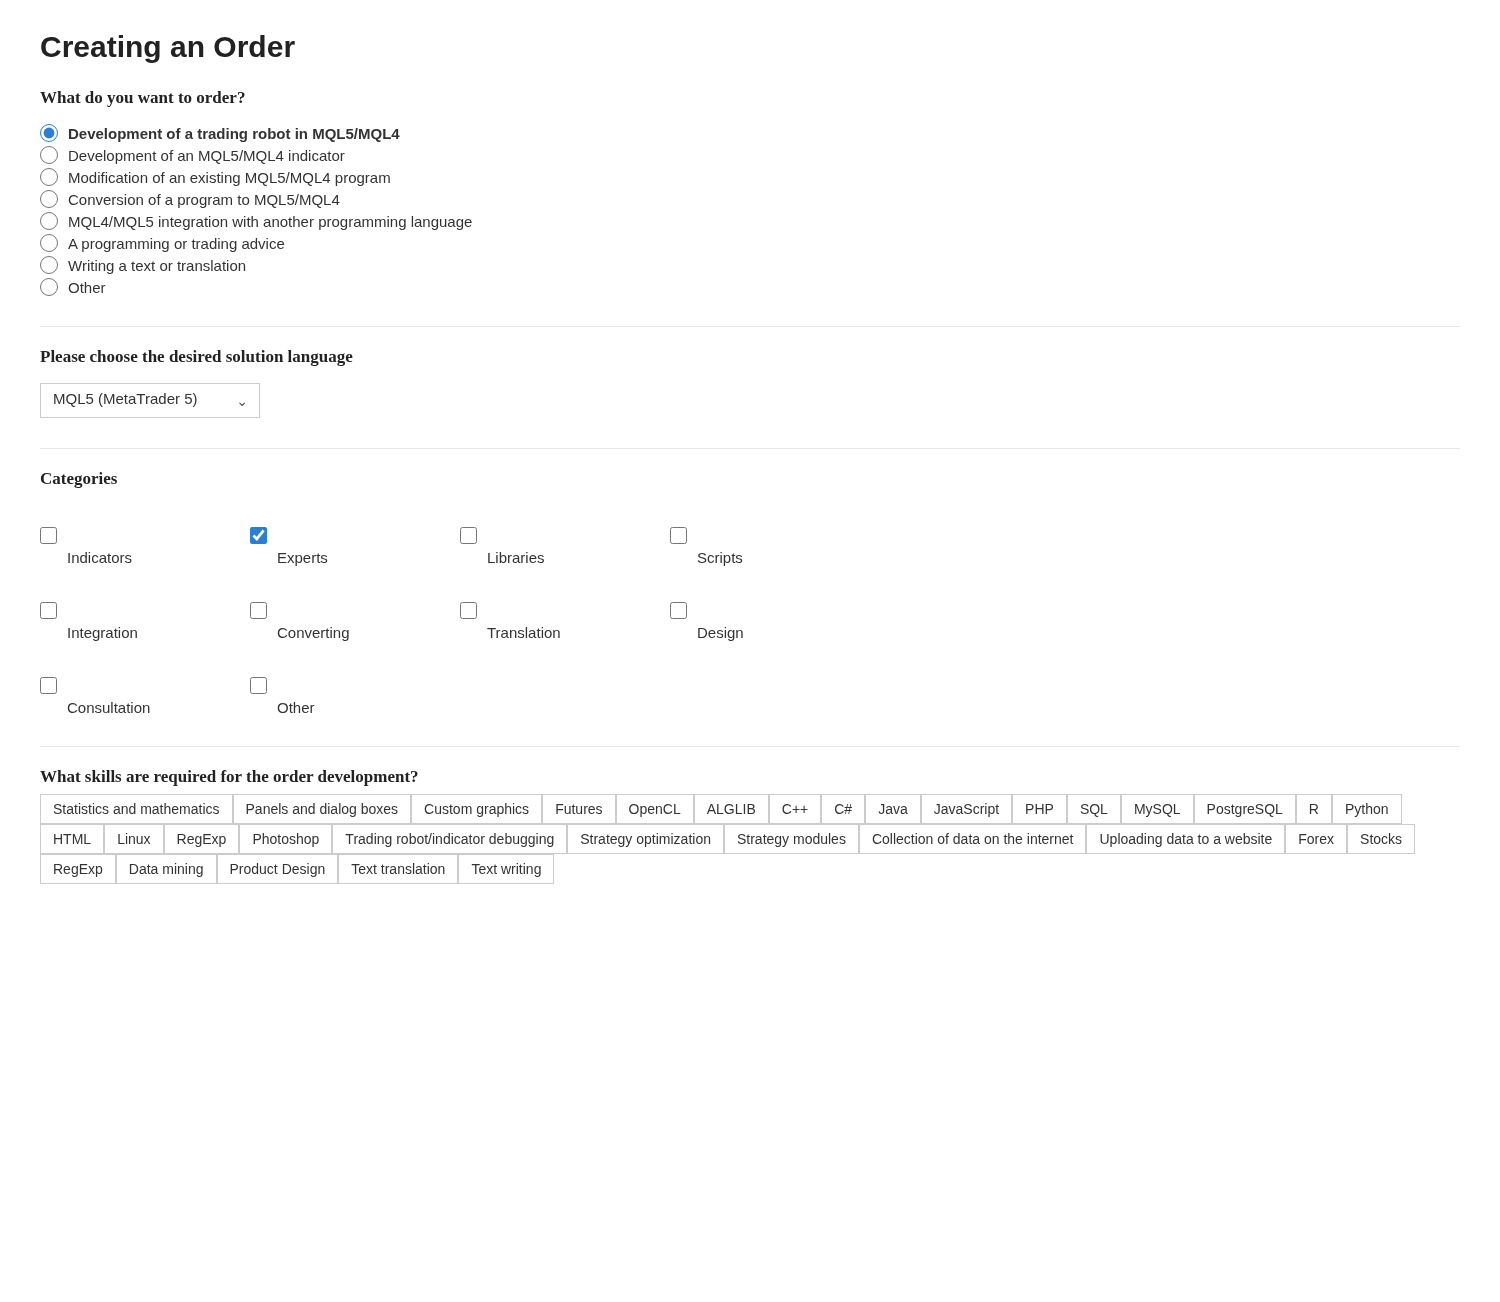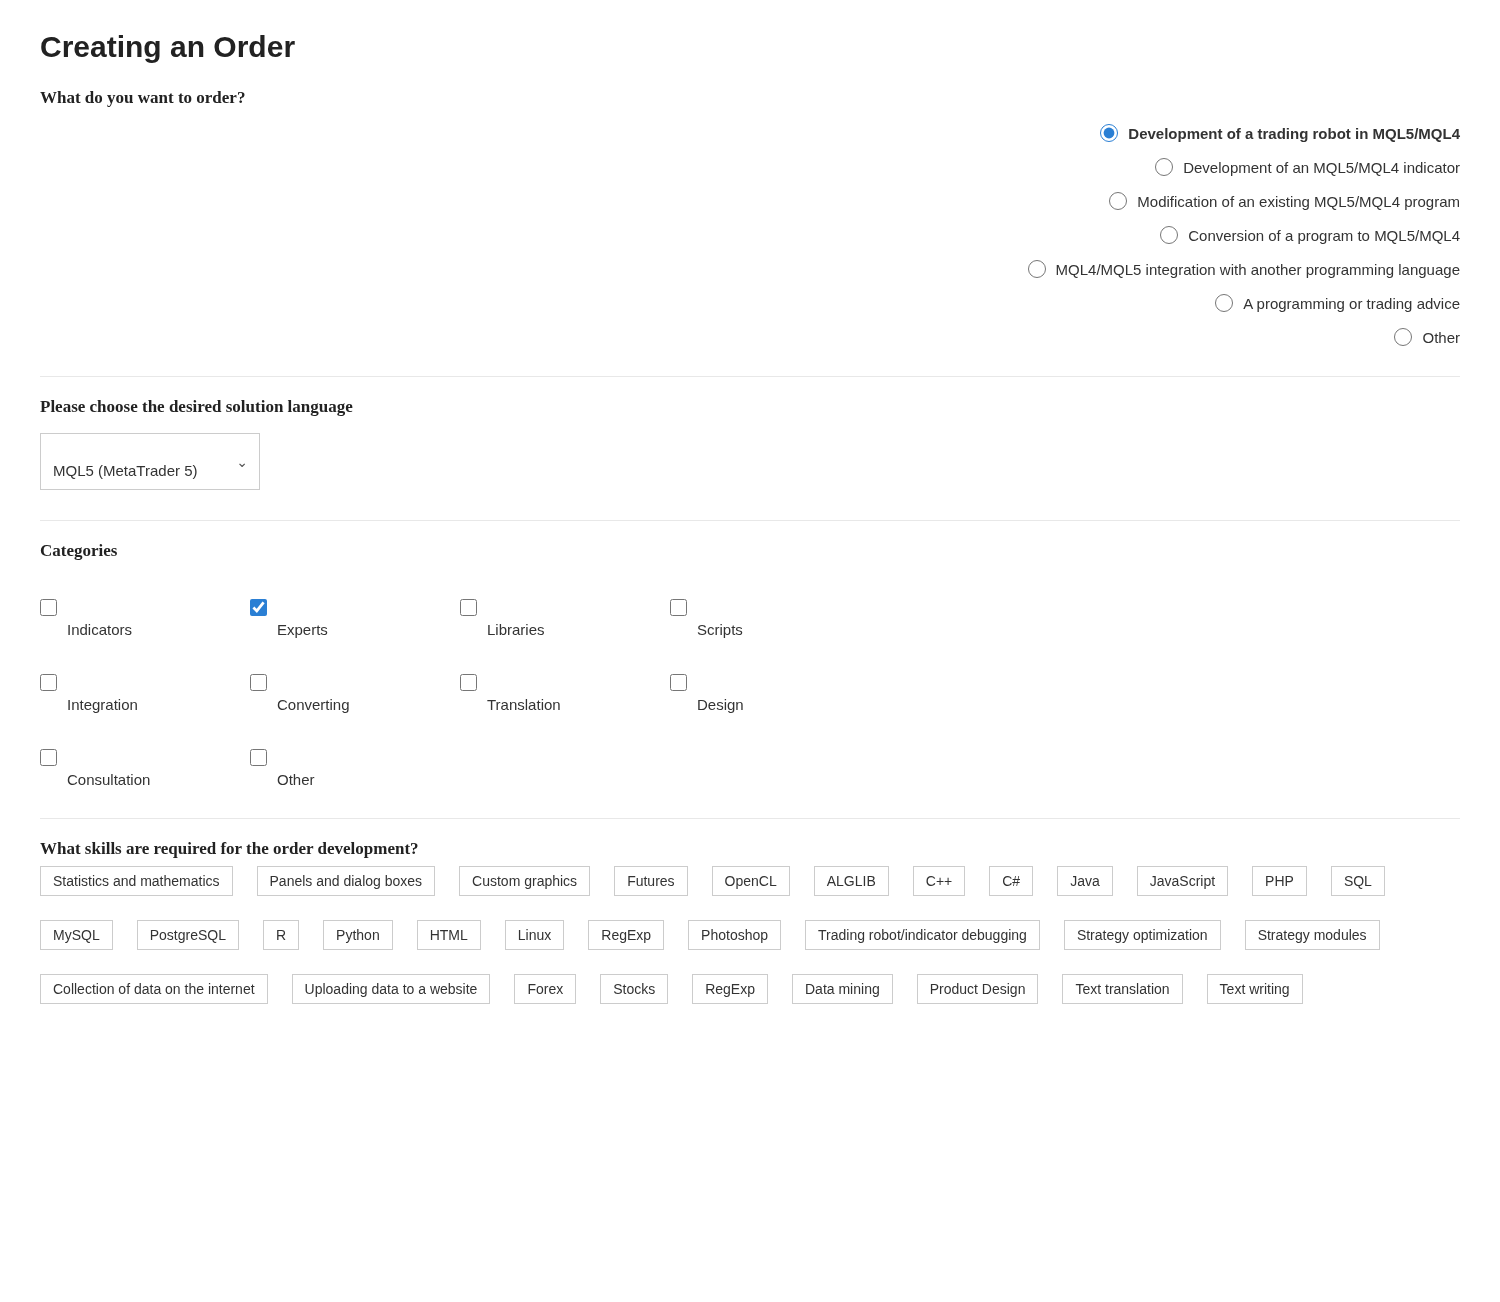--- a/index.html
+++ b/index.html
@@ -33,22 +33,21 @@
       font-family: Liberation Serif, serif;
     }
 
     .section {
       margin-bottom: 30px;
     }
 
     .radio-group {
       display: flex;
       flex-direction: column;
-      gap: 16px;
-      align-items: flex-end;
+      gap: 4px;
     }
 
     .radio-item {
       display: flex;
       align-items: center;
       gap: 10px;
       font-size: 15px;
       color: #333;
     }
 
@@ -70,21 +69,21 @@
 
     .select-wrapper {
       position: relative;
       display: inline-block;
     }
 
     .select-wrapper select {
       appearance: none;
       -webkit-appearance: none;
       border: 1px solid #ccc;
-      padding: 28px 40px 10px 12px;
+      padding: 6px 40px 10px 12px;
       font-size: 15px;
       color: #333;
       background: #fff;
       cursor: pointer;
       min-width: 220px;
       outline: none;
     }
 
     .select-arrow {
       position: absolute;
@@ -123,21 +122,21 @@
       margin-top: 44px;
     }
 
     .skills-section h2 {
       margin-bottom: 7px;
     }
 
     .tags-container {
       display: flex;
       flex-wrap: wrap;
-      gap: 24px;
+      gap: 0;
       align-items: center;
     }
 
     .tag {
       border: 1px solid #ccc;
       padding: 6px 12px;
       font-size: 14px;
       color: #333;
       background: #fff;
       cursor: pointer;
@@ -174,20 +173,24 @@
         <input type="radio" name="order_type" id="opt4" style="">
         <label for="opt4">Conversion of a program to MQL5/MQL4</label>
       </div>
       <div class="radio-item">
         <input type="radio" name="order_type" id="opt5" style="">
         <label for="opt5">MQL4/MQL5 integration with another programming language</label>
       </div>
       <div class="radio-item">
         <input type="radio" name="order_type" id="opt6" style="">
         <label for="opt6">A programming or trading advice</label>
+      </div>
+      <div class="radio-item">
+        <input type="radio" name="order_type" id="opt8" style="">
+        <label for="opt8">Writing a text or translation</label>
       </div>
       <div class="radio-item">
         <input type="radio" name="order_type" id="opt9" style="">
         <label for="opt9">Other</label>
       </div>
     </div>
 </div>
 
 <hr class="divider">
 

